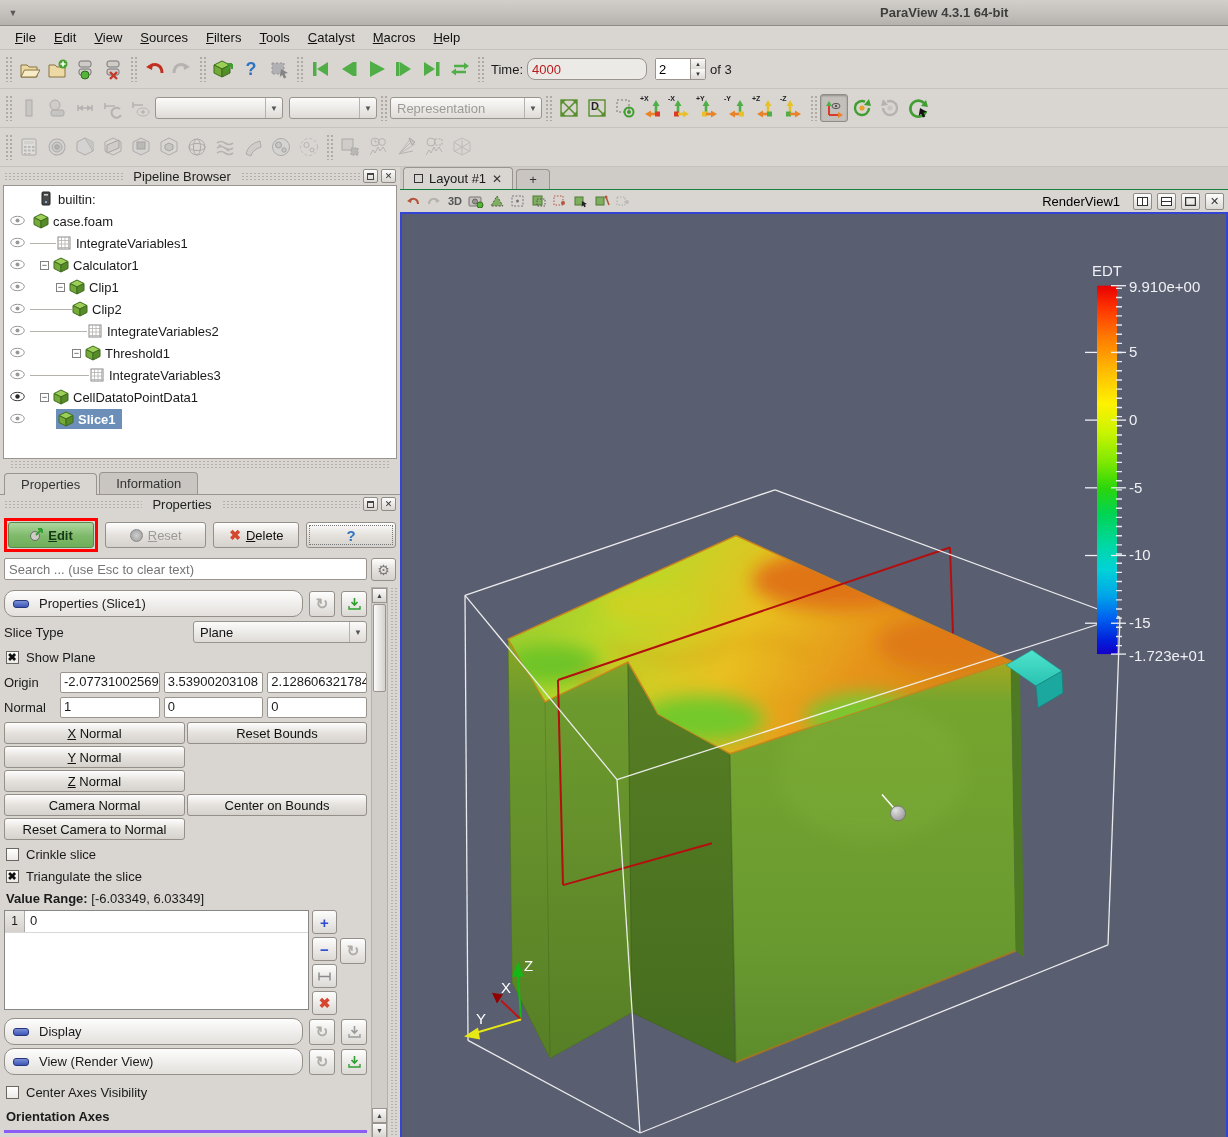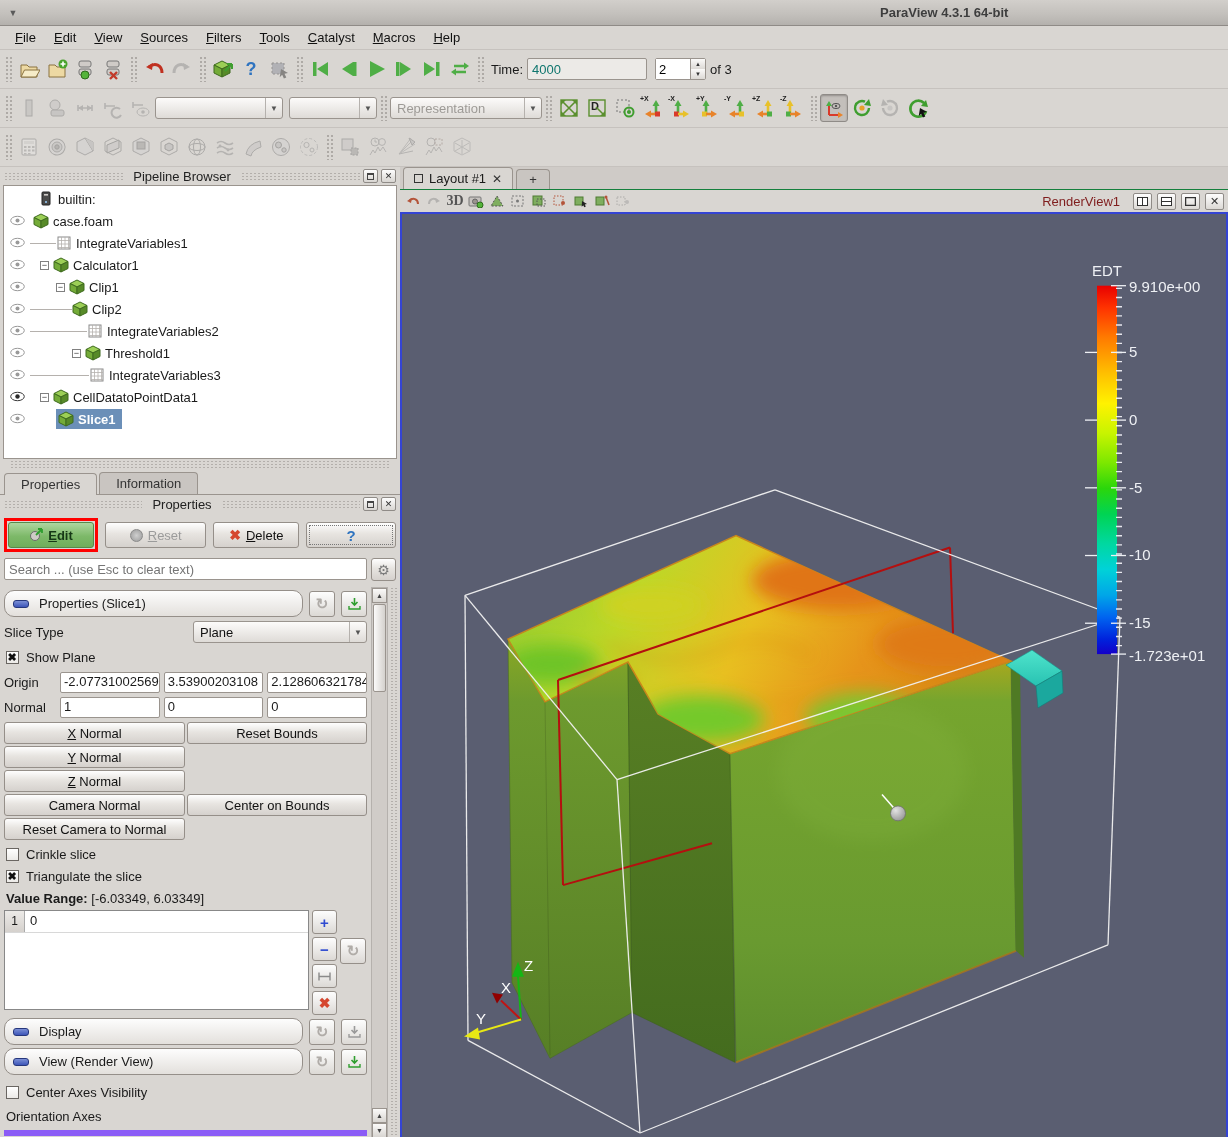--- a/index.html
+++ b/index.html
@@ -22,21 +22,21 @@
   .tbar { display:flex; align-items:center; height:39px; border-bottom:1px solid #c6c2be; background:#d9d6d2; padding:0 2px; }
   .grip { width:7px; height:26px; margin:0 3px; background-image:radial-gradient(#aeaaa6 1px, transparent 1.3px); background-size:4px 4px; }
   .ti { width:28px; height:28px; display:flex; align-items:center; justify-content:center; border-radius:3px; }
   .ti.dis { opacity:.45; filter:grayscale(.8); }
   .ti.pressed { background:#c3bfbb; border:1px solid #8f8b87; box-shadow:inset 0 1px 2px rgba(0,0,0,.25); }
   .qmark { font-size:18px; font-weight:bold; color:#2f74c0; }
   .combo { height:22px; border:1px solid #9a948e; border-radius:3px; background:linear-gradient(#fcfbfa,#dedbd7); display:flex; align-items:center; color:#9d9a96; padding-left:6px; position:relative; }
   .combo .arr { margin-left:auto; width:17px; height:100%; border-left:1px solid #b5b1ad; display:flex; align-items:center; justify-content:center; font-size:8px; color:#555; }
   .lbl { padding:0 4px; }
   input.lineedit { height:22px; border:1px solid #9a948e; border-radius:2px; padding:0 4px; font:13px "Liberation Sans",sans-serif; background:#fff; }
-  input.lineedit:disabled { background:#eceae7; color:#0f766e; }
+  input.lineedit:disabled { background:#eceae7; color:#b91c1c;border-radius:8px; }
   .spin { display:flex; height:22px; border:1px solid #9a948e; border-radius:2px; background:#fff; }
   .spin input { width:34px; border:0; padding:0 3px; font:13px "Liberation Sans",sans-serif; }
   .spin .btns { display:flex; flex-direction:column; width:15px; border-left:1px solid #9a948e; }
   .spin .btns div { flex:1; font-size:6px; text-align:center; line-height:10px; background:linear-gradient(#fbfaf9,#dcd9d5); color:#333; }
   .axlab { position:absolute; top:1px; left:1px; font-size:7px; font-weight:bold; color:#222; }
 
   
   .main { display:flex; height:972px; }
   .leftpane { width:400px; display:flex; flex-direction:column; position:relative; }
   .rightpane { flex:1; display:flex; flex-direction:column; min-width:0; }
@@ -103,35 +103,35 @@
   .vrange b { font-weight:bold; }
   .listwrap { display:flex; gap:3px; margin:3px 0; }
   .listbox { width:305px; height:100px; background:#fff; border:1px solid #888; }
   .listbox .lrow { display:flex; height:22px; border-bottom:1px solid #d8d8d8; }
   .lhead { width:20px; background:linear-gradient(#eceae7,#d5d1cd); border-right:1px solid #aaa; text-align:center; line-height:21px; font-size:12px; }
   .lval { padding:2px 5px; }
   .listbtns { display:flex; flex-direction:column; gap:3px; }
   .lb { width:25px; height:24px; border:1px solid #958f89; border-radius:3px; background:linear-gradient(#fdfdfd,#dcd9d5); display:flex; align-items:center; justify-content:center; font-weight:bold; font-size:15px; }
   .blue { color:#2f4bd0; }
   .refr2col { display:flex; flex-direction:column; justify-content:flex-start; padding-top:28px; }
-  .bottomrule { border-bottom:6px solid #8b5cf6; padding:2px 2px 6px 2px; font-weight:normal; }
+  .bottomrule { border-bottom:3px solid #8b5cf6; padding:2px 2px 6px 2px; font-weight:bold; }
 
   
   .layouttabs { height:23px; background:#cfcbc7; display:flex; align-items:flex-end; padding-left:3px; border-bottom:1px solid #15803d; }
   .ltab { display:flex; align-items:center; gap:6px; padding:3px 10px; background:#d9d6d2; border:1px solid #9a948e; border-bottom:none; border-radius:4px 4px 0 0; }
   .ltab .sq { width:9px; height:9px; border:1.5px solid #333; }
   .ltab .cl { font-size:12px; color:#333; }
   .plustab { margin-left:3px; padding:2px 12px; background:#c9c5c1; border:1px solid #9a948e; border-bottom:none; border-radius:4px 4px 0 0; color:#333; }
   .viewbar { height:22px; display:flex; align-items:center; background:#d9d6d2; padding:0 4px; gap:3px; }
   .vti { width:18px; height:16px; display:flex; align-items:center; justify-content:center; }
-  .rvtitle { margin-left:auto; padding-right:8px; color:#7f1d1d; }
+  .rvtitle { margin-left:auto; padding-right:8px; color:#000000; }
   .winbtn { width:19px; height:17px; border:1px solid #8f8b87; border-radius:2px; background:linear-gradient(#fdfdfd,#dcd9d5); display:flex; align-items:center; justify-content:center; margin-left:2px; }
   .viewport { flex:1; border:2px solid #3444d4; background:#5a5e71; position:relative; min-height:0; }
   .viewport svg { position:absolute; inset:0; width:100%; height:100%; }
-  .t3d { font-size:14px; font-weight:bold; color:#555;font-family:Liberation Serif, serif; }
+  .t3d { font-size:11px; font-weight:bold; color:#555; }
 </style>
 </head>
 <body>
 
 <div class="window">
 
   <div class="titlebar">
     <span class="winmenu">▼</span>
     <span class="title">ParaView 4.3.1 64-bit</span>
   </div>

